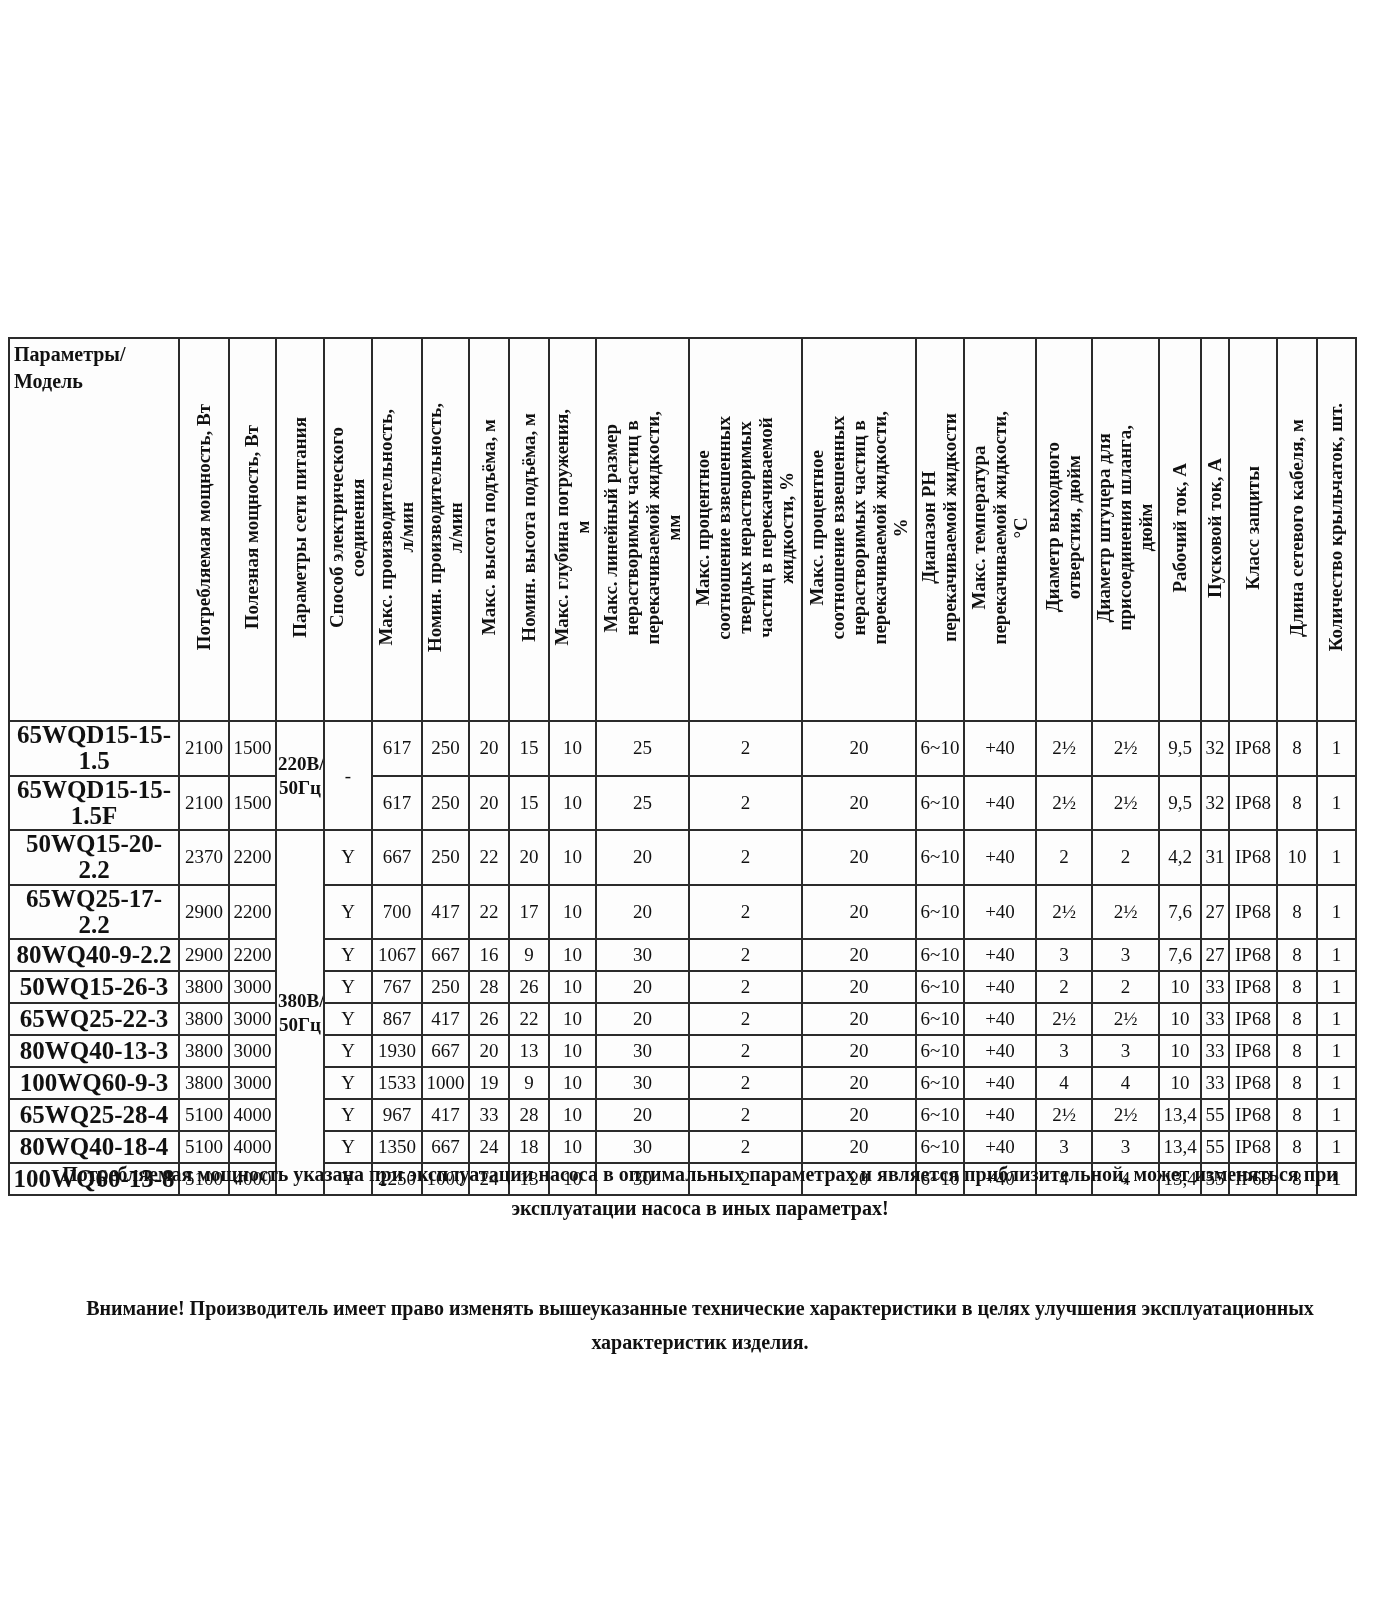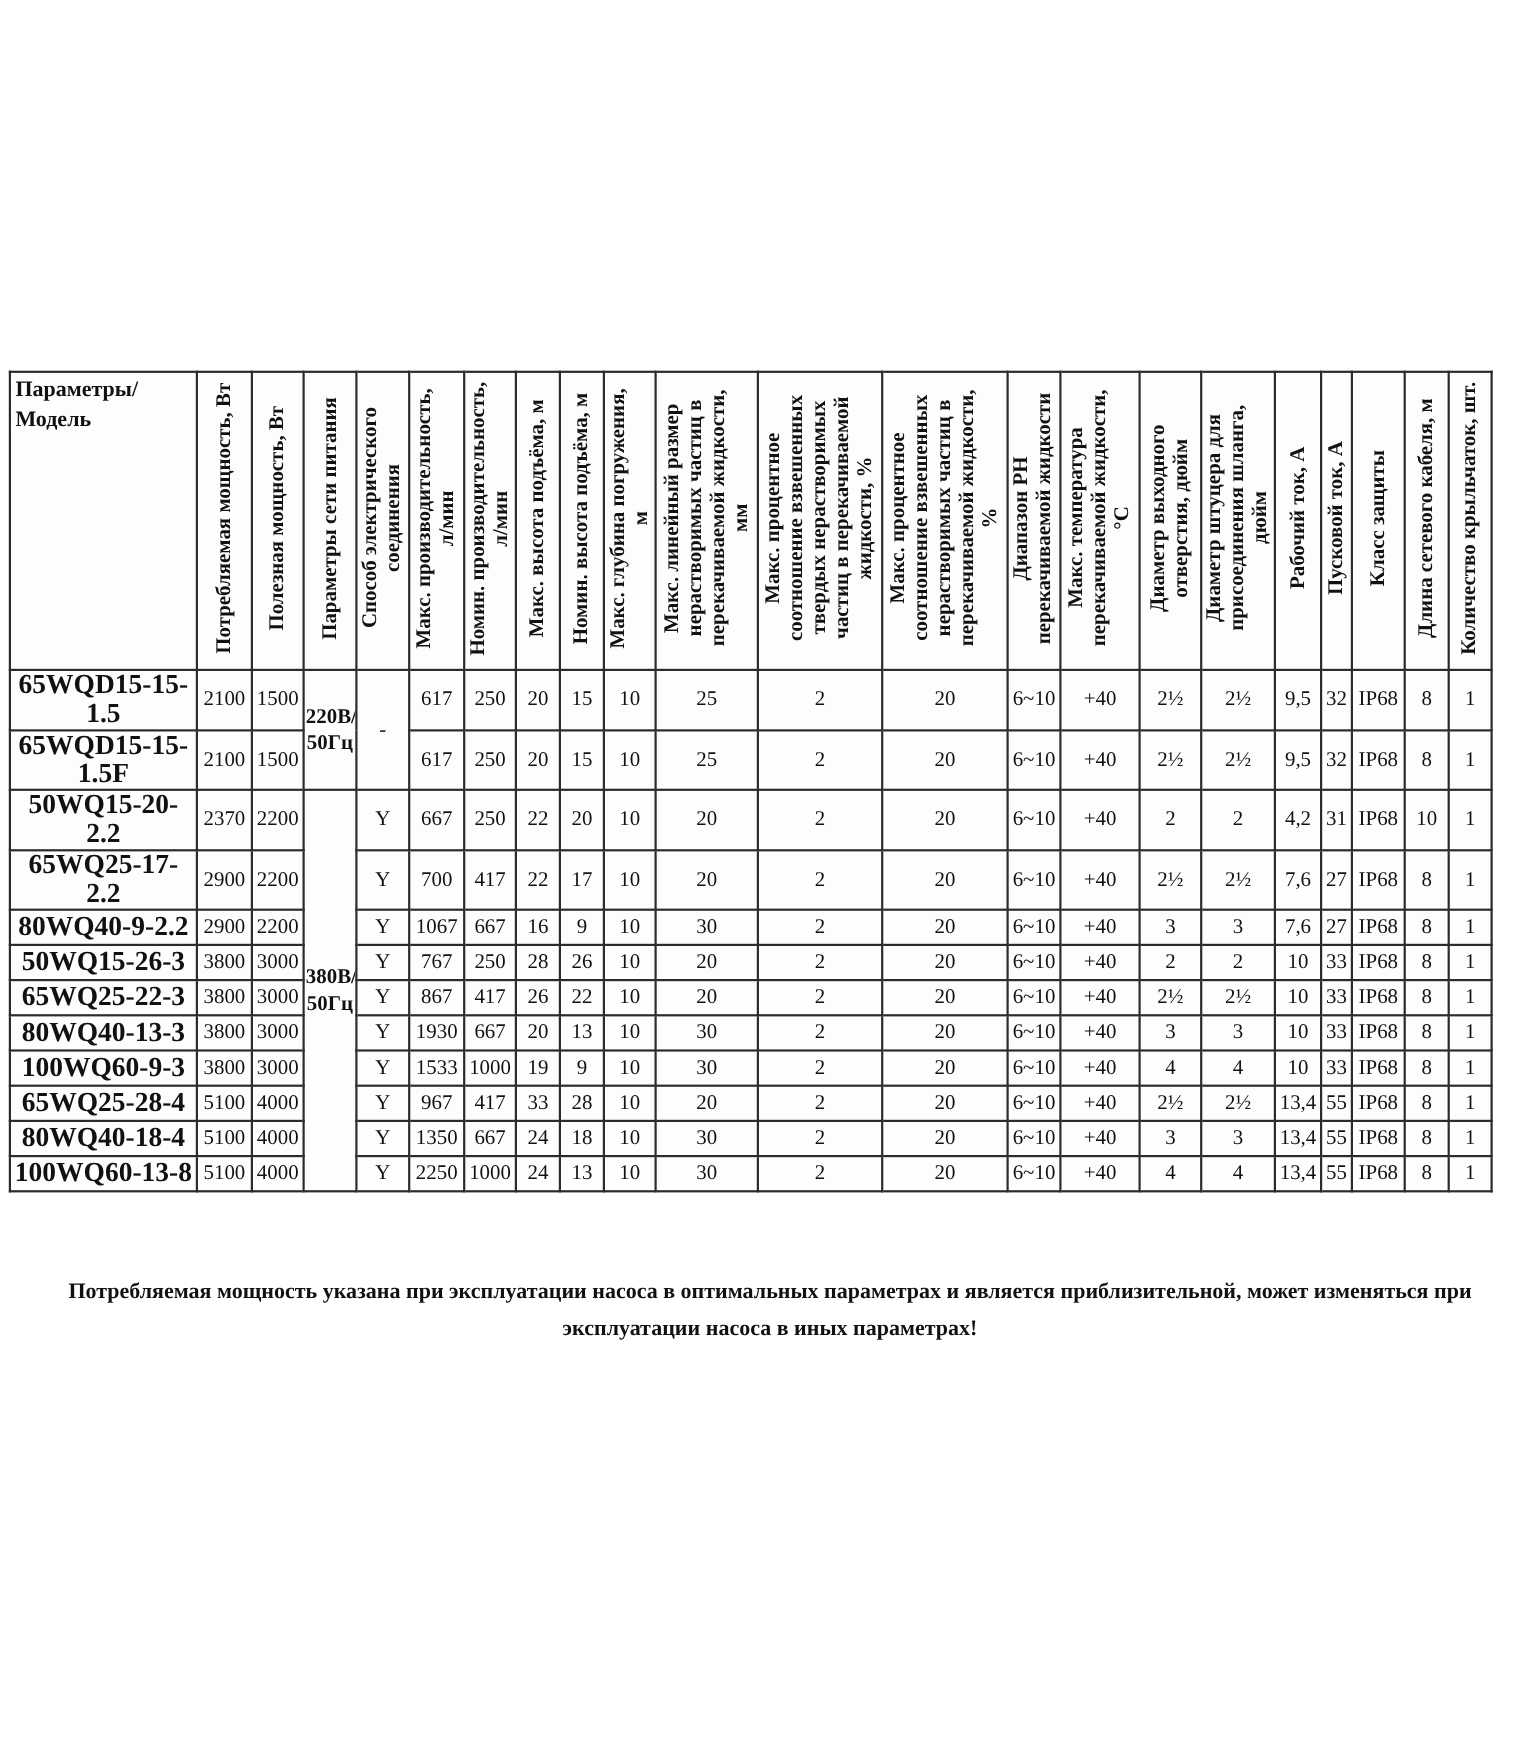--- a/index.html
+++ b/index.html
@@ -18,21 +18,21 @@
     border-collapse: collapse;
     table-layout: fixed;
     width: 1347px;
     background: #fdfdfd;
   }
   table.specs td, table.specs th {
     border: 2px solid #2b2b2b;
     overflow: hidden;
     background: #fdfdfd;
   }
-  thead tr { height: 271px; padding-left: 28px; }
+  thead tr { height: 383px; padding-left: 28px; }
   th.corner {
     text-align: left;
     vertical-align: top;
     font-size: 20px;
     font-weight: bold;
     padding: 2px 4px;
     line-height: 1.35;
     white-space: pre-line;
   }
   th.vert {
@@ -429,14 +429,16 @@
           <td>55</td>
           <td>IP68</td>
           <td>8</td>
           <td>1</td>
         </tr>
       </tbody>
     </table>
   <div class="notes">
     <p>Потребляемая мощность указана при эксплуатации насоса в оптимальных параметрах и является приблизительной, может изменяться при
 эксплуатации насоса в иных параметрах!</p>
+    <p>Внимание! Производитель имеет право изменять вышеуказанные технические характеристики в целях улучшения эксплуатационных
+характеристик изделия.</p>
   </div>
 </div>
 
 </body></html>

